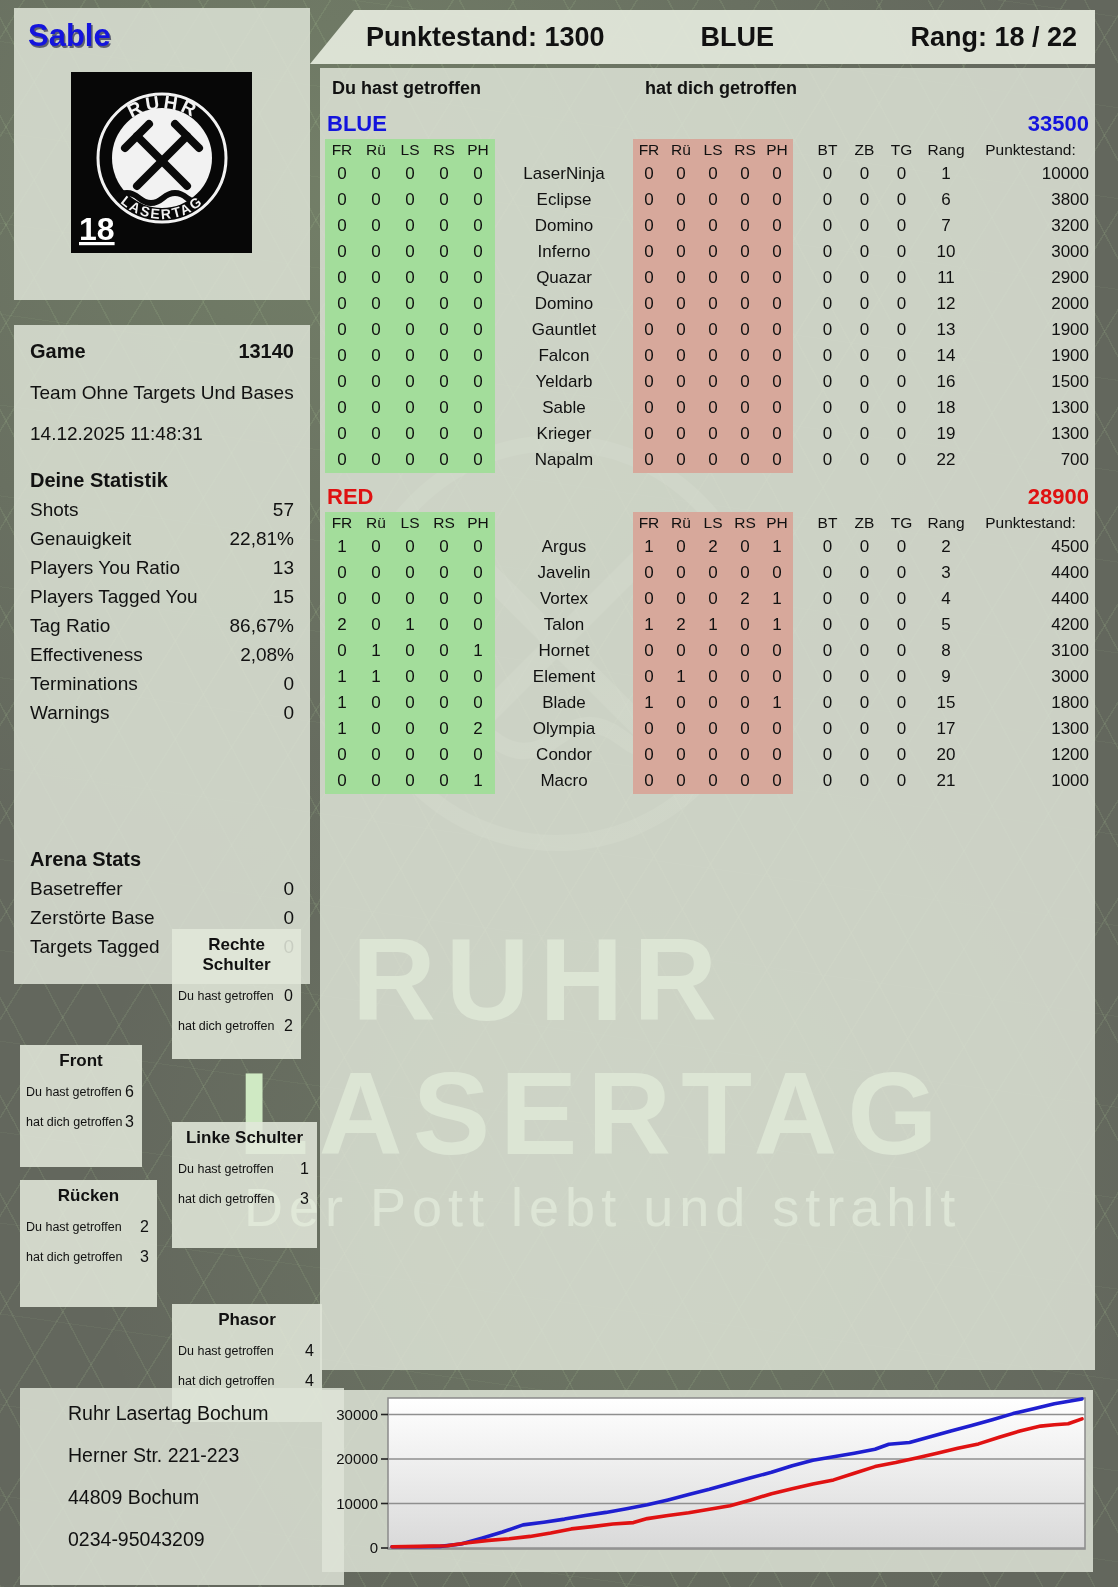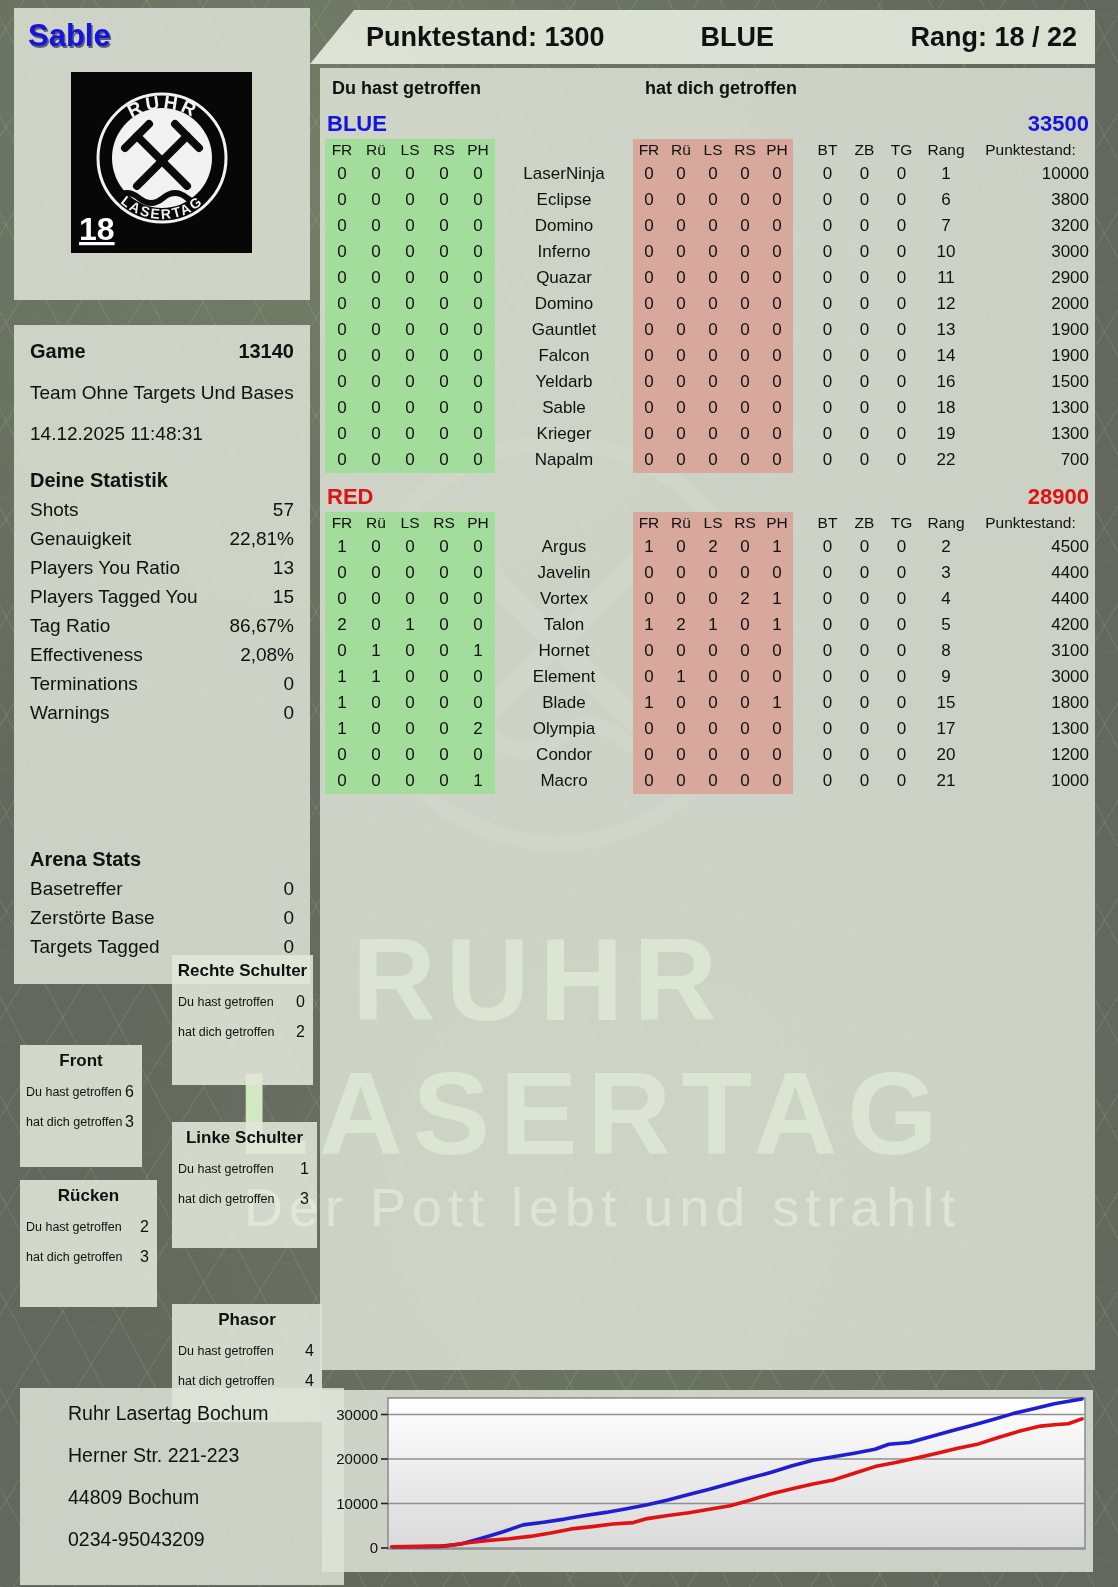--- a/index.html
+++ b/index.html
@@ -51,21 +51,21 @@
   .gap12{height:12px;} .gap18{height:18px;}
   #arena-block{margin-top:118px;}
 
   
   .bp-title{text-align:center;font-weight:bold;font-size:17px;padding-top:6px;}
   .bp-row{display:flex;justify-content:space-between;align-items:center;padding:0 8px 0 6px;margin-top:12px;}
   .bp-label{font-size:12.5px;}
   .bp-val{font-size:16px;}
   #box-front{left:20px;top:1045px;width:122px;height:122px;}
   #box-ruecken{left:20px;top:1180px;width:137px;height:127px;}
-  #box-rechte{left:172px;top:955px;width:141px;height:130px;}
+  #box-rechte{left:172px;top:929px;width:129px;height:130px;}
   #box-linke{left:172px;top:1122px;width:145px;height:126px;}
   #box-phasor{left:172px;top:1304px;width:150px;height:118px;}
 
   
   #panel-address{left:20px;top:1388px;width:290px;height:197px;font-size:19.5px;padding-left:34px;}
   #panel-address div{margin:14px 0 0 14px;height:28px;}
 
   
   #panel-main{left:320px;top:68px;width:775px;height:1302px;}
   #hit-labels{position:relative;height:30px;padding-top:10px;font-weight:bold;font-size:18px;}

